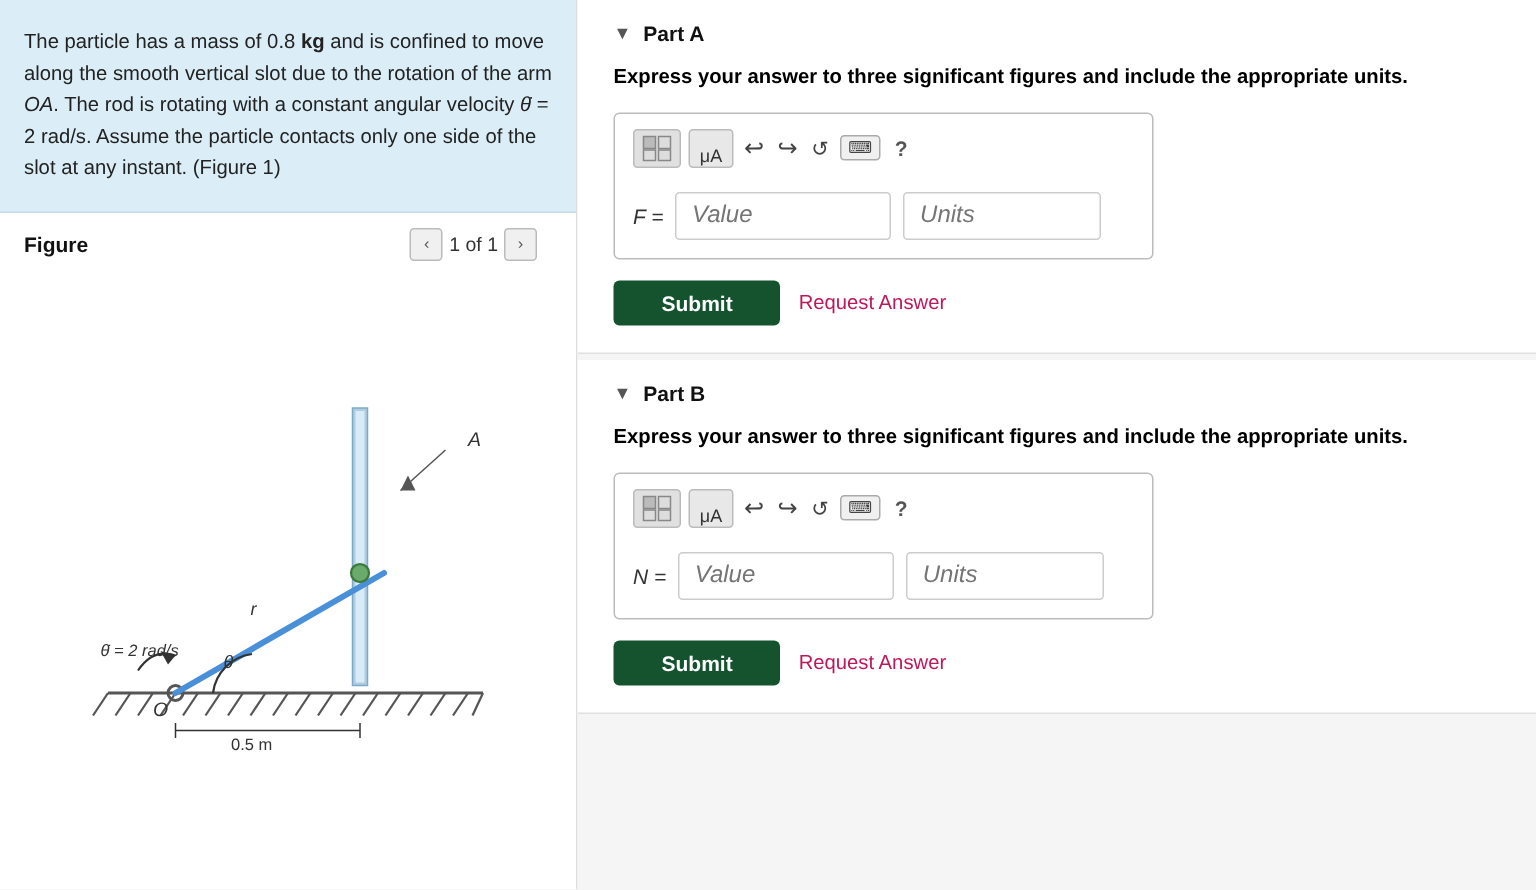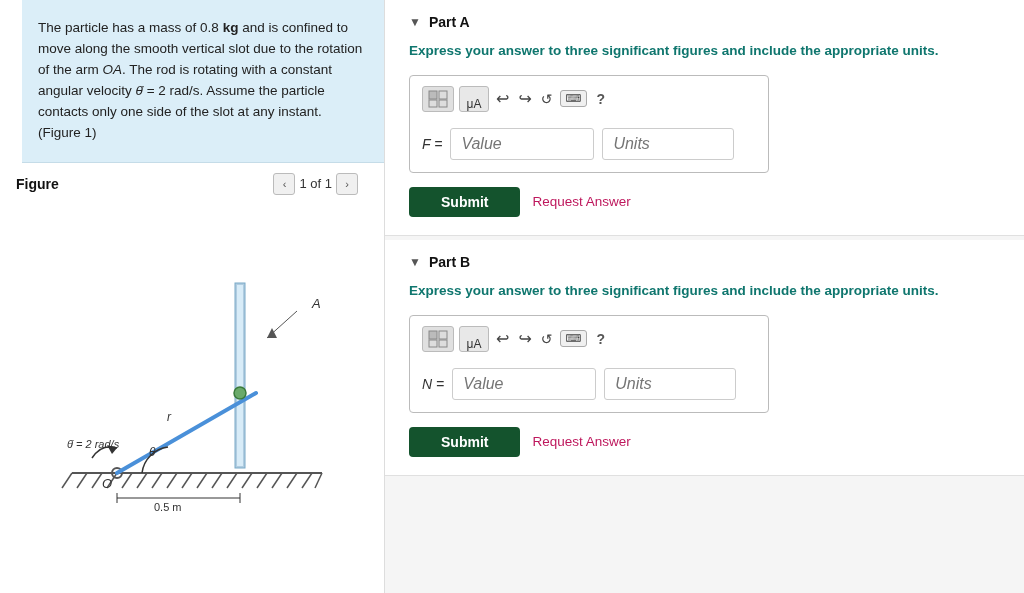--- a/index.html
+++ b/index.html
@@ -23,21 +23,20 @@
       overflow: hidden;
     }
 
     .problem-text {
       background: #dbeef8;
       padding: 18px 16px;
       font-size: 13.5px;
       line-height: 1.55;
       color: #222;
       border-bottom: 1px solid #c5dce8;
-      margin-left: 22px;
     }
 
     .figure-section {
       flex: 1;
       padding: 10px 16px 8px;
       display: flex;
       flex-direction: column;
     }
 
     .figure-header {
@@ -125,21 +124,21 @@
 
     .part-question {
       font-size: 13.5px;
       color: #222;
       line-height: 1.5;
       margin-bottom: 8px;
     }
 
     .part-instruction {
       font-size: 13.5px;
-      color: #0f766e;
+      color: #000000;
       font-weight: bold;
       margin-bottom: 14px;
       line-height: 1.4;
     }
 
     .answer-box {
       border: 1px solid #bbb;
       border-radius: 4px;
       background: #fff;
       padding: 10px 12px 12px;

